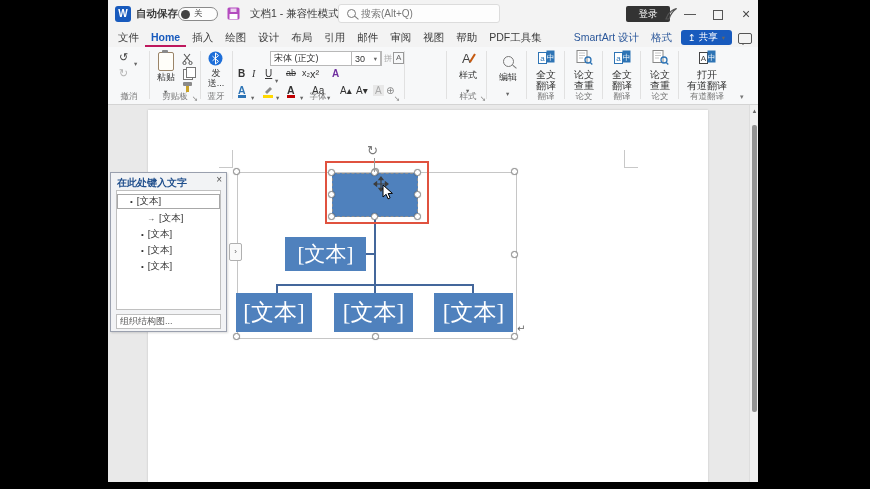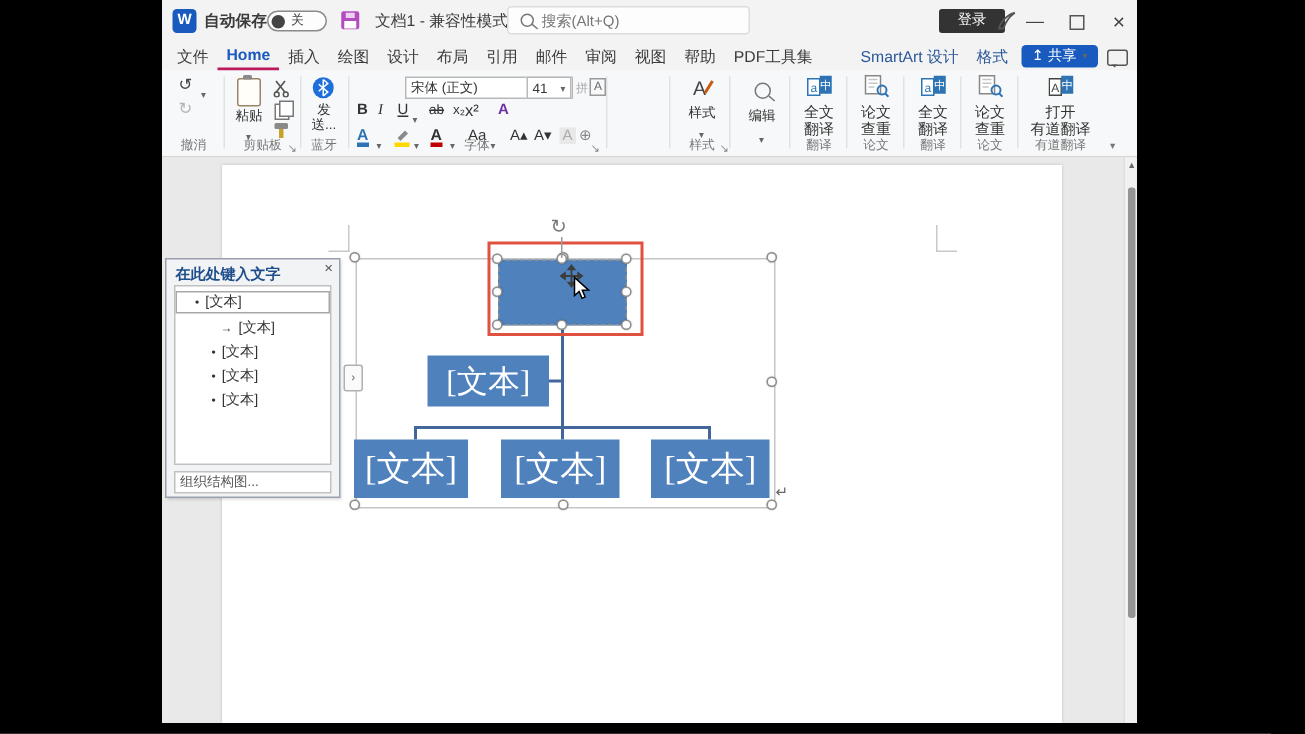--- a/index.html
+++ b/index.html
@@ -190,21 +190,21 @@
         <div class="glabel">蓝牙</div>
       </div>
       <div class="vsep" style="left:124px;"></div>
 
       <div class="rgroup" style="left:126px;width:168px;">
         <div class="combo" style="left:2px;top:4px;width:112px;margin-left:34px;">
           <span>宋体 (正文)</span>
             <span class="car"></span>
         </div>
         <div class="combo" style="left:117px;top:4px;width:30px;">
-          <span>41</span>
+          <span>30</span>
             <span class="car"></span>
         </div>
         <span class="abs" style="left:150px;top:6px;font-size:8px;color:#aaa;">拼</span>
         <span class="abs boxA" style="left:159px;top:5px;">A</span>
 
         <span class="sbtn" style="left:4px;top:21px;font-weight:bold;">B</span>
         <span class="sbtn" style="left:18px;top:21px;font-style:italic;font-family:'Liberation Serif',serif;">I</span>
         <span class="sbtn" style="left:31px;top:21px;text-decoration:underline;">U</span>
         <span class="car abs" style="left:40px;top:23px;"></span>
         <span class="sbtn" style="left:52px;top:21px;text-decoration:line-through;font-size:9px;">ab</span>

